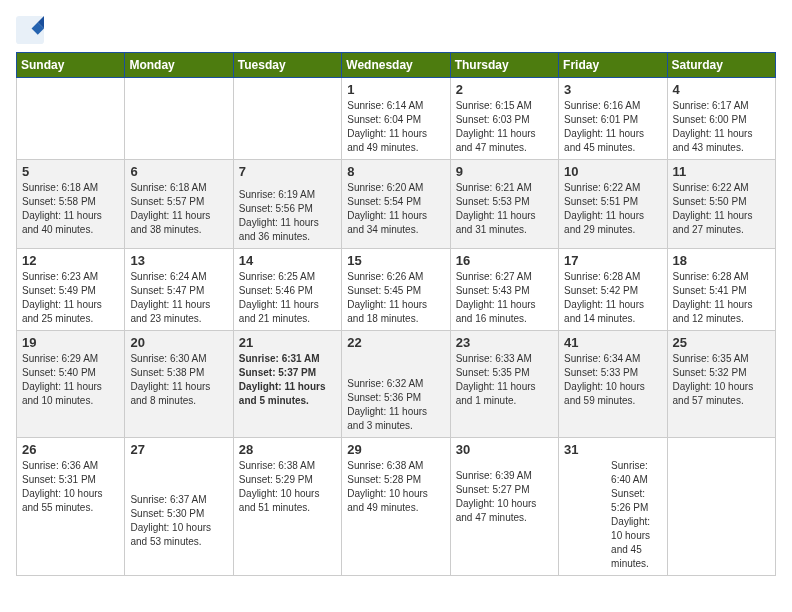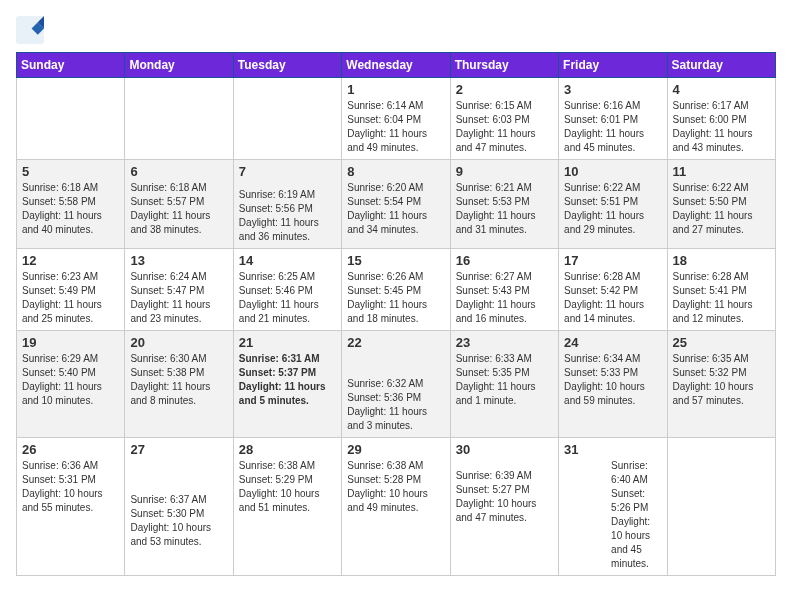--- a/index.html
+++ b/index.html
@@ -47,21 +47,21 @@
       font-size: 14px;
       color: #333;
       margin-top: 2px;
     }
     table {
       width: 100%;
       border-collapse: collapse;
       table-layout: fixed;
     }
     thead tr th {
-      background: #6d28d9;
+      background: #4d7c0f;
       color: #fff;
       font-size: 12px;
       font-weight: bold;
       padding: 5px 4px;
       text-align: left;
       border: 1px solid #1a4f9c;
     }
     tbody tr td {
       vertical-align: top;
       border: 1px solid #ccc;
@@ -292,21 +292,21 @@
 and 3 minutes.</div>
         </td>
         <td>
           <span class="day-num">23</span>
           <div class="day-info" style="white-space: pre-line;">Sunrise: 6:33 AM
 Sunset: 5:35 PM
 Daylight: 11 hours
 and 1 minute.</div>
         </td>
         <td>
-          <span class="day-num">24</span>
+          <span class="day-num">41</span>
           <div class="day-info" style="white-space: pre-line;">Sunrise: 6:34 AM
 Sunset: 5:33 PM
 Daylight: 10 hours
 and 59 minutes.</div>
         </td>
         <td>
           <span class="day-num">25</span>
           <div class="day-info" style="white-space: pre-line;">Sunrise: 6:35 AM
 Sunset: 5:32 PM
 Daylight: 10 hours

